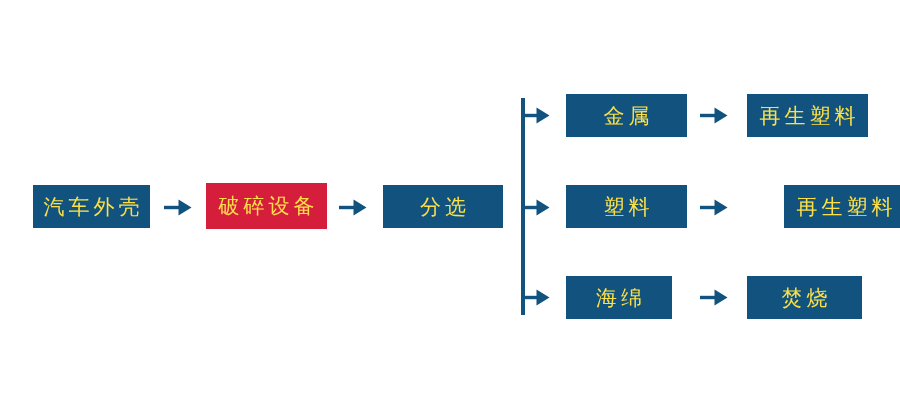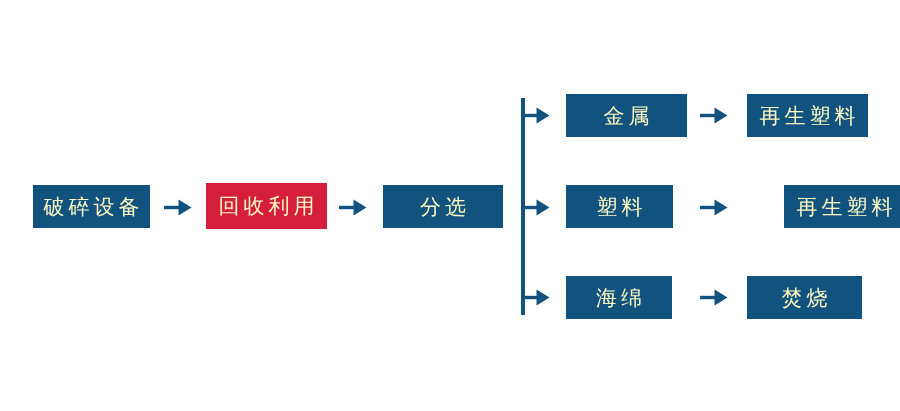--- a/index.html
+++ b/index.html
@@ -14,21 +14,21 @@
     height: 411px;
     background: #ffffff;
     overflow: hidden;
   }
   .node {
     position: absolute;
     height: 43px;
     display: flex;
     align-items: center;
     justify-content: center;
-    color: #fef9c3;
+    color: #fde047;
     font-size: 21px;
     letter-spacing: 4px;
     text-indent: 4px;
     white-space: nowrap;
     box-sizing: border-box;
   }
   .node.blue { background: #11527E; }
   .node.red  { background: #D41E3C; }
   .arrow {
     position: absolute;
@@ -38,28 +38,28 @@
   .vline {
     position: absolute;
     background: #11527E;
   }
 </style>
 </head>
 <body>
 
 <div class="canvas">
 
-  <div class="node blue" style="left:33px; top:185px; width:117px;">破碎设备</div>
+  <div class="node blue" style="left:33px; top:185px; width:117px;">汽车外壳</div>
 
   <svg class="arrow" style="left:164px; top:199px;" width="28" height="17" viewBox="0 0 28 17">
     <rect x="0" y="6.8" width="17" height="3.4"></rect>
     <polygon points="14.5,0.5 27.5,8.5 14.5,16.5"></polygon>
   </svg>
 
-  <div class="node red" style="left:206px; top:183px; width:121px; height:46px;">回收利用</div>
+  <div class="node red" style="left:206px; top:183px; width:121px; height:46px;">破碎设备</div>
 
   <svg class="arrow" style="left:339px; top:199px;" width="28" height="17" viewBox="0 0 28 17">
     <rect x="0" y="6.8" width="17" height="3.4"></rect>
     <polygon points="14.5,0.5 27.5,8.5 14.5,16.5"></polygon>
   </svg>
 
   <div class="node blue" style="left:383px; top:185px; width:120px;">分选</div>
 
   <div class="vline" style="left:521px; top:98px; width:4px; height:217px;"></div>
 
@@ -71,21 +71,21 @@
   <svg class="arrow" style="left:700px; top:107px;" width="28" height="17" viewBox="0 0 28 17">
     <rect x="0" y="6.8" width="17" height="3.4"></rect>
     <polygon points="14.5,0.5 27.5,8.5 14.5,16.5"></polygon>
   </svg>
   <div class="node blue" style="left:747px; top:94px; width:121px;">再生塑料</div>
 
   <svg class="arrow" style="left:524px; top:199px;" width="26" height="17" viewBox="0 0 26 17">
     <rect x="0" y="6.8" width="15" height="3.4"></rect>
     <polygon points="12.5,0.5 25.5,8.5 12.5,16.5"></polygon>
   </svg>
-  <div class="node blue" style="left:566px; top:185px; width:107px;">塑料</div>
+  <div class="node blue" style="left:566px; top:185px; width:121px;">塑料</div>
   <svg class="arrow" style="left:700px; top:199px;" width="28" height="17" viewBox="0 0 28 17">
     <rect x="0" y="6.8" width="17" height="3.4"></rect>
     <polygon points="14.5,0.5 27.5,8.5 14.5,16.5"></polygon>
   </svg>
   <div class="node blue" style="left:747px; top:185px; width:121px;margin-left:37px;">再生塑料</div>
 
   <svg class="arrow" style="left:524px; top:289px;" width="26" height="17" viewBox="0 0 26 17">
     <rect x="0" y="6.8" width="15" height="3.4"></rect>
     <polygon points="12.5,0.5 25.5,8.5 12.5,16.5"></polygon>
   </svg>

